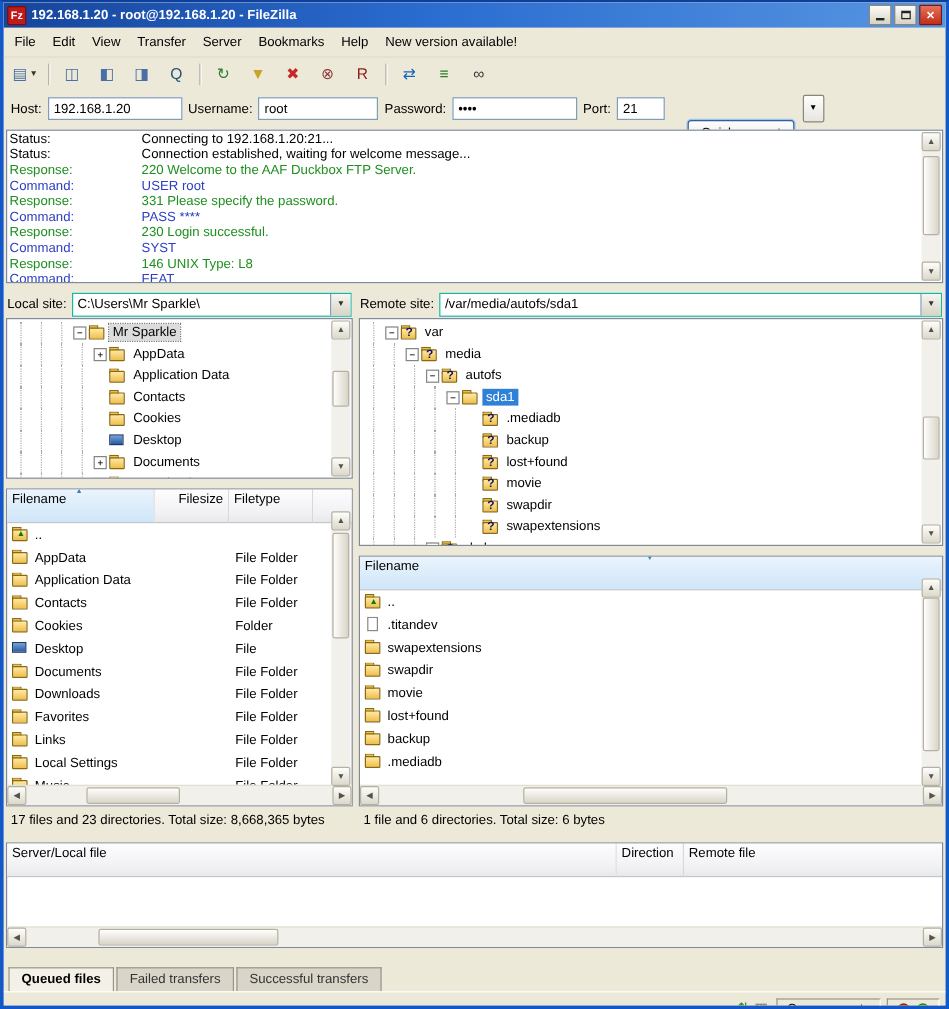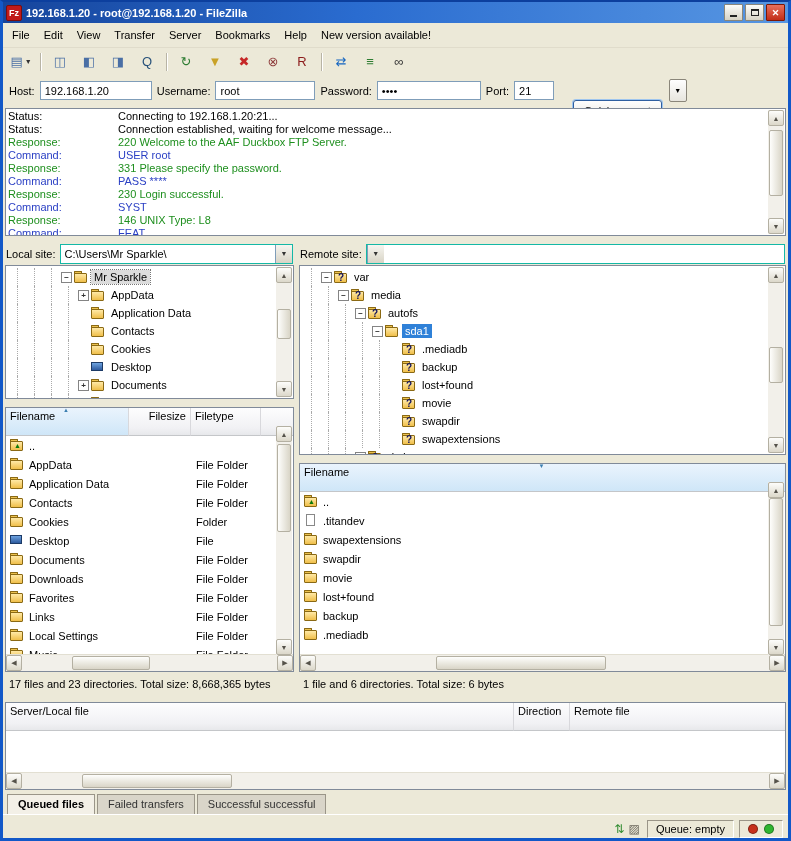--- a/index.html
+++ b/index.html
@@ -116,21 +116,21 @@
   .lrow .c-type{padding-left:5px;}
   .statusline{height:20px;flex:none;display:flex;align-items:center;padding:2px 4px 0;}
 
   
   .queuewrap{flex:none;margin:8px 2px 0;background:#fff;border:1px solid #808a99;display:flex;flex-direction:column;}
   .qh-server{width:508px;}
   .qh-dir{width:56px;}
   .qh-remote{flex:1;border-right:none;}
   .qbody{height:41px;flex:none;}
   .tabs{flex:none;display:flex;gap:2px;margin:4px 0 0 4px;align-items:flex-end;}
-  .tab{padding:3px 10px 4px;background:#d9d5c9;border:1px solid #9a9588;border-bottom:none;color:#333;white-space:nowrap;}
+  .tab{padding:3px 10px 4px;background:#d9d5c9;border:1px solid #9a9588;border-bottom:none;color:#333;white-space:nowrap;margin-top:12px;}
   .tab.active{background:#f3f0e7;font-weight:bold;color:#000;}
 
   
   .statusbar{margin-top:auto;flex:none;height:27px;display:flex;align-items:center;gap:5px;padding:0 5px;justify-content:flex-end;border-top:1px solid #fff;}
   .sbicon{font-size:12px;line-height:1;padding:0 2px;}
   .sbcell{display:flex;align-items:center;gap:6px;padding:2px 8px;border:1px solid;border-color:#9a9588 #fff #fff #9a9588;height:18px;box-sizing:border-box;}
   .led{width:8px;height:8px;border-radius:50%;display:inline-block;border:1px solid rgba(0,0,0,.35);}
 </style>
 </head>
 <body>
@@ -500,20 +500,21 @@
         </div>
       <div class="statusline">17 files and 23 directories. Total size: 8,668,365 bytes</div>
     </div>
 
     <div class="vsplit"></div>
 
     <div class="col right">
       <div class="sitebar">
         <span>Remote site:</span>
         <span class="combo">
+          <span class="combotext">/var/media/autofs/sda1</span>
           <span class="combobtn">▼</span>
         </span>
       </div>
       <div class="treebox" id="remoteTree">
           <div class="trow">
             <span class="tspace"></span>
             <span class="exp">
               <b>−</b>
             </span>
             <span class="ic folder">
@@ -743,21 +744,21 @@
             <span class="sthumb" style="width: 150px; margin-left: 60px;"></span>
           </span>
           <span class="sbtn">▶</span>
         </div>
       </div>
   </div>
 
   <div class="tabs" id="tabs">
       <span class="tab active">Queued files</span>
       <span class="tab">Failed transfers</span>
-      <span class="tab">Successful successful</span>
+      <span class="tab">Successful transfers</span>
     </div>
 
   <div class="statusbar">
     <span id="sbicons"><span class="sbicon" style="color: rgb(46, 139, 46);">⇅</span><span class="sbicon" style="color: rgb(107, 103, 92);">▨</span></span>
     <span class="sbcell">
       <span>Queue: empty</span>
     </span>
     <span class="sbcell" id="ledcell">
         <i class="led" style="background: rgb(198, 48, 28);"></i>
         <i class="led" style="background: rgb(47, 181, 47);"></i>

